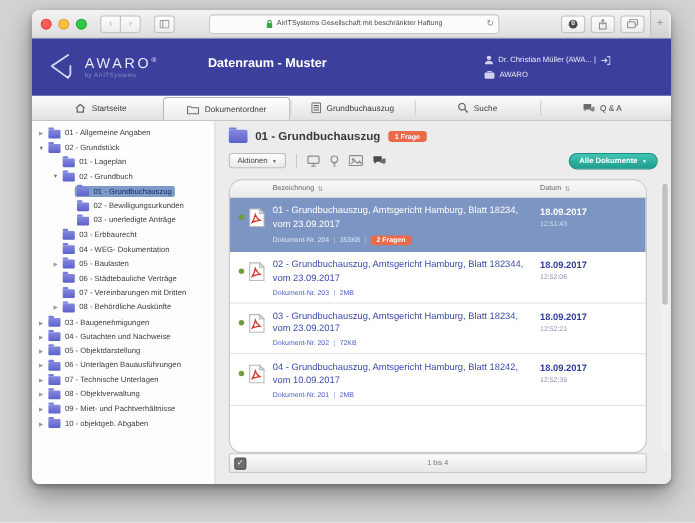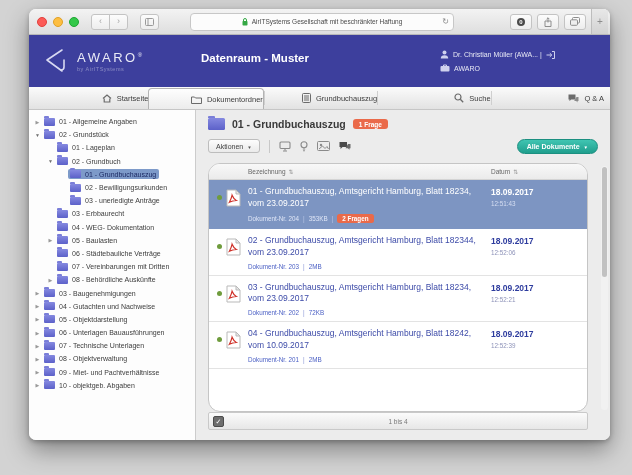--- a/index.html
+++ b/index.html
@@ -51,28 +51,28 @@
     display:flex;align-items:center;justify-content:center;color:#8d8d8d;font-size:10px;
   }
   .newtab::before{content:"+";}
   
   .apphdr{height:52px;flex:0 0 52px;background:#3d3f9d;display:flex;align-items:center;position:relative;}
   .logo{display:flex;align-items:center;gap:7px;padding-left:13px;}
   .logotxt{display:flex;flex-direction:column;}
   .logoname{color:#e9eaf6;font-size:13px;letter-spacing:2.5px;font-weight:400;}
   .logoname sup{font-size:6px;letter-spacing:0;}
   .logosub{color:rgba(255,255,255,.38);font-size:5.5px;margin-top:1px;letter-spacing:.5px;}
-  .pagetitle{position:absolute;left:172px;top:17px;color:#fff;font-size:11.5px;font-weight:bold;}
+  .pagetitle{position:absolute;left:160px;top:17px;color:#fff;font-size:11.5px;font-weight:bold;}
   .hdr-right{margin-left:auto;padding-right:12px;display:flex;flex-direction:column;gap:5px;align-items:flex-start;width:158px;}
   .hdr-line{display:flex;align-items:center;gap:4px;color:#e7e8f4;font-size:7px;}
   .hdr-line svg{flex:0 0 auto;}
   
   .tabbar{height:22px;flex:0 0 22px;background:linear-gradient(#fbfbfb,#e2e2e2);
     border-bottom:1px solid #c6c6c6;display:flex;align-items:stretch;padding:0 6px;}
-  .tab{flex:1;display:flex;align-items:center;justify-content:flex-end;gap:5px;font-size:7.5px;color:#3d3d3d;
+  .tab{flex:1;display:flex;align-items:center;justify-content:center;gap:5px;font-size:7.5px;color:#3d3d3d;
     position:relative;}
   .tab+.tab::before{content:"";position:absolute;left:0;top:4px;bottom:4px;width:1px;background:#cfcfcf;}
   .tab.active{background:linear-gradient(#fefefe,#ececec);border:1px solid #b3b3b3;border-bottom:none;
     border-radius:4px 4px 0 0;margin-top:1px;box-shadow:inset 0 1px 0 #fff;}
   .tab.active::before{display:none;}
   .tab svg{flex:0 0 auto;}
   
   .content{flex:1;display:flex;min-height:0;}
   .sidebar{width:166px;flex:0 0 166px;background:#fdfdfd;border-right:1px solid #cccccc;
     padding-top:5px;overflow:hidden;}

